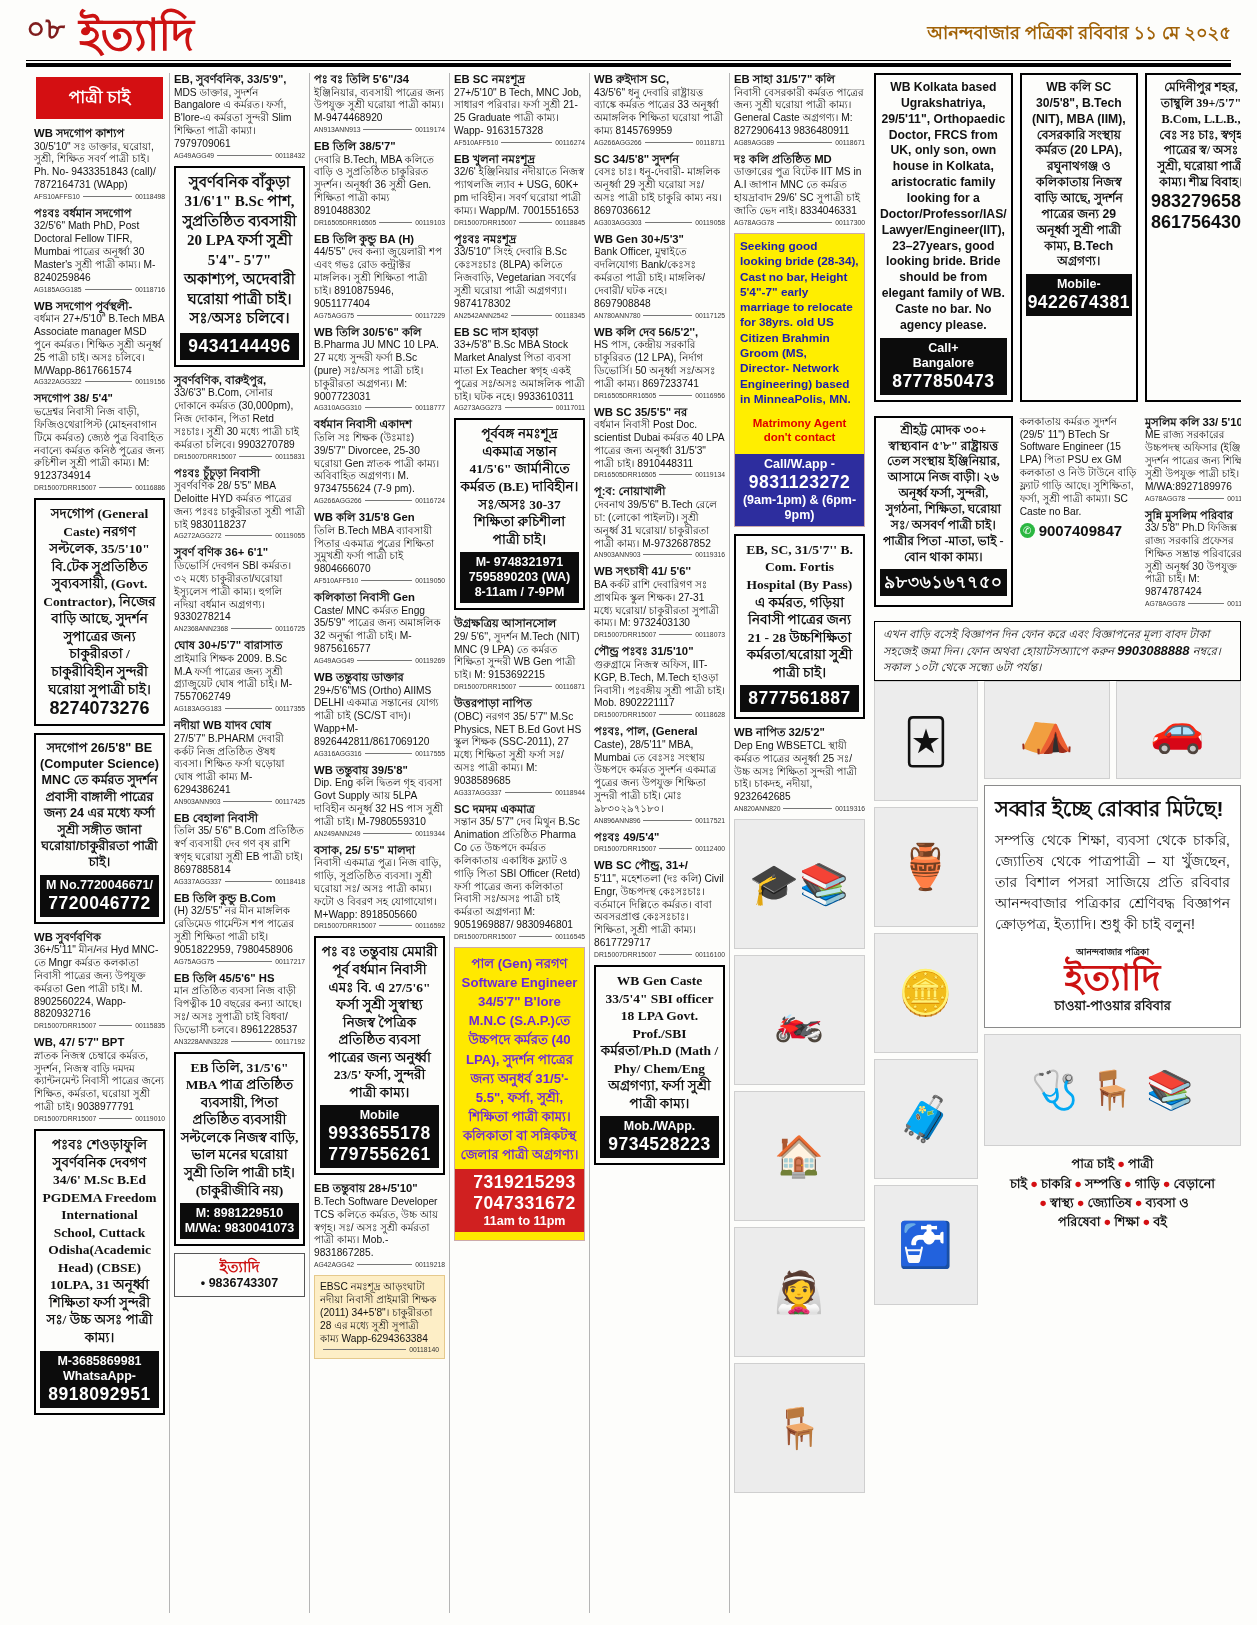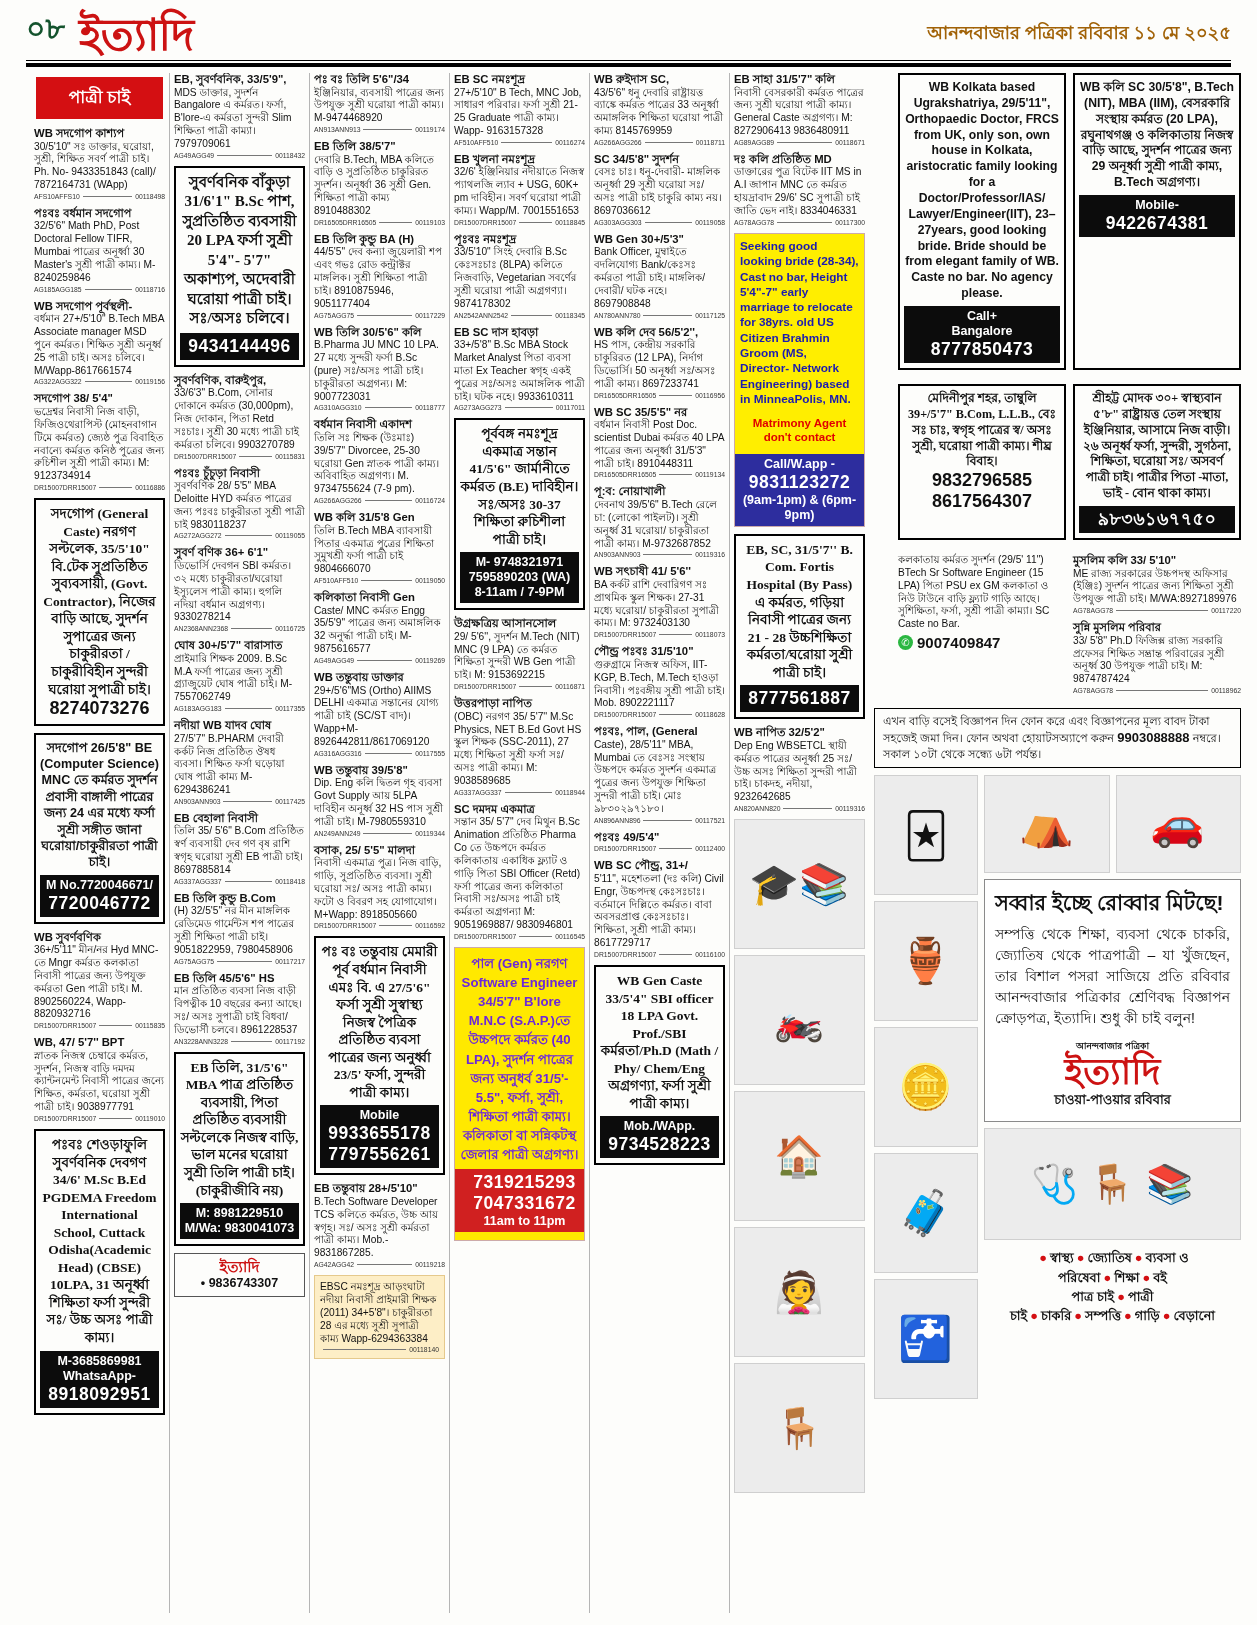--- a/index.html
+++ b/index.html
@@ -1,20 +1,20 @@
 <!DOCTYPE html>
 <html><head>
 <meta charset="utf-8">
 <style>
   html,body{margin:0;padding:0;background:#fff;}
   .page{position:relative;width:1257px;height:1625px;background:#fdfdfb;overflow:hidden;
         font-family:"Liberation Sans","DejaVu Sans",sans-serif;color:#111;}
   
   .hdr{display:flex;align-items:flex-end;padding:10px 26px 2px 26px;height:58px;box-sizing:border-box;}
-  .pageno{font-family:"Liberation Serif","DejaVu Serif",serif;font-size:30px;font-weight:bold;color:#14532d;margin-right:14px;}
+  .pageno{font-family:"Liberation Serif","DejaVu Serif",serif;font-size:30px;font-weight:bold;color:#7f1d1d;margin-right:14px;}
   .masthead{color:#cc1212;font-size:44px;font-weight:bold;line-height:.9;letter-spacing:-1px;
             font-family:"Liberation Serif","DejaVu Serif",serif;}
   .dateline{margin-left:auto;font-size:18px;font-weight:bold;color:#a16207;padding-bottom:6px;}
   .hrule{margin:2px 26px 6px 26px;border-top:1px solid #000;border-bottom:4px solid #000;height:2px;}
   
   .bodyrow{display:flex;padding:0 16px 0 30px;}
   .col{width:131px;padding:0 4px;border-right:1px solid #b5b5b5;height:1540px;overflow:hidden;flex:none;}
   .col:last-of-type{border-right:none;}
   .right{flex:1;height:1540px;overflow:hidden;padding-left:5px;}
   
@@ -42,24 +42,24 @@
   .seeking .ad-body{color:#1b1bb0;font-weight:bold;font-size:11.8px;line-height:1.3;}
   .warn{color:#e00000;font-weight:bold;text-align:center;font-size:11.5px;line-height:1.15;margin:10px 0;}
   .seeking .band{background:#2d2d9e;margin:4px -5px 0 -5px;}
   .pal{background:#ffe900;border:1px solid #caa;padding:6px 4px 0 4px;text-align:center;}
   .pal .ad-body{color:#6d28d9;font-weight:bold;font-size:13.2px;line-height:1.45;}
   .pal .band{background:#d02020;margin:5px -4px 8px -4px;padding-left:12px;}
   .wa-line{display:flex;align-items:center;gap:4px;font-weight:bold;font-size:15px;margin-top:3px;}
   .wa-dot{width:15px;height:15px;border-radius:50%;background:#2bb741;color:#fff;font-size:10px;
           display:flex;align-items:center;justify-content:center;flex:none;}
   
-  .rgrid{display:grid;grid-template-columns:1fr 1fr;gap:7px;margin-bottom:7px;margin-left:24px;}
+  .rgrid{display:grid;grid-template-columns:1fr 1fr 1fr;gap:7px;margin-bottom:7px;}
   .rgrid .box .ad-body{font-size:12.2px;}
   .enbox .ad-body{font-size:11.6px;font-weight:bold;}
-  .notice{border:1.5px solid #000;padding:5px 8px;font-size:11.3px;line-height:1.35;margin-bottom:7px;}
+  .notice{border:1.5px solid #000;padding:5px 8px;font-size:11.3px;line-height:1.35;font-style:italic;}
   .notice b{font-size:13px;}
   
   .collage{display:flex;gap:6px;}
   .tile{background:#ececec;border:1px solid #cfcfcf;display:flex;align-items:center;justify-content:center;
         font-size:44px;margin-bottom:6px;overflow:hidden;}
   .tcolA{width:104px;flex:none;display:flex;flex-direction:column;}
   .tcolA .tile{height:118px;}
   .tcolB{flex:1;display:flex;flex-direction:column;}
   .trow{display:flex;gap:6px;}
   .trow .tile{flex:1;height:96px;}
@@ -703,20 +703,20 @@
             <div class="promo-title">সব্বার ইচ্ছে রোব্বার মিটছে!</div>
             <div class="promo-body">সম্পত্তি থেকে শিক্ষা, ব্যবসা থেকে চাকরি, জ্যোতিষ থেকে পাত্রপাত্রী – যা খুঁজছেন, তার বিশাল পসরা সাজিয়ে প্রতি রবিবার আনন্দবাজার পত্রিকার শ্রেণিবদ্ধ বিজ্ঞাপন ক্রোড়পত্র, ইত্যাদি। শুধু কী চাই বলুন!</div>
             <div class="logo-blk">
               <div class="logo-top">আনন্দবাজার পত্রিকা</div>
               <div class="logo-main">ইত্যাদি</div>
               <div class="logo-sub">চাওয়া-পাওয়ার রবিবার</div>
             </div>
           </div>
           <div class="tile widetile" id="collage-bottom">🩺 🪑 📚</div>
           <div class="ftags">
+            <div id="footer-line1"><span>পাত্র চাই</span><span class="bl">●</span><span>পাত্রী চাই</span><span class="bl">●</span><span>চাকরি</span><span class="bl">●</span><span>সম্পত্তি</span><span class="bl">●</span><span>গাড়ি</span><span class="bl">●</span><span>বেড়ানো</span></div>
             <div id="footer-line2"><span class="bl">●</span><span>স্বাস্থ্য</span><span class="bl">●</span><span>জ্যোতিষ</span><span class="bl">●</span><span>ব্যবসা ও পরিষেবা</span><span class="bl">●</span><span>শিক্ষা</span><span class="bl">●</span><span>বই</span></div>
-            <div id="footer-line1"><span>পাত্র চাই</span><span class="bl">●</span><span>পাত্রী চাই</span><span class="bl">●</span><span>চাকরি</span><span class="bl">●</span><span>সম্পত্তি</span><span class="bl">●</span><span>গাড়ি</span><span class="bl">●</span><span>বেড়ানো</span></div>
           </div>
         </div>
       </div>
     </div>
   </div>
 </div>
 
 </body></html>

